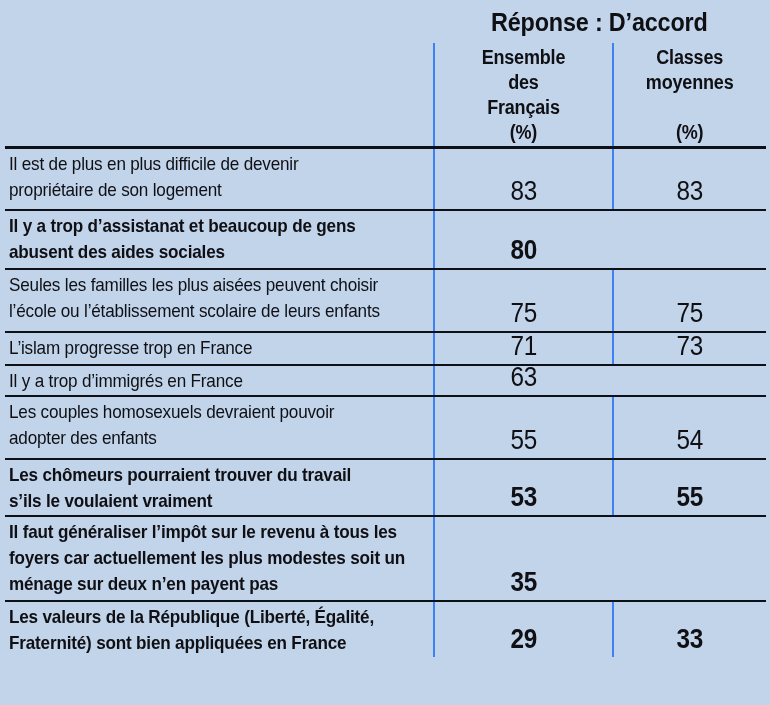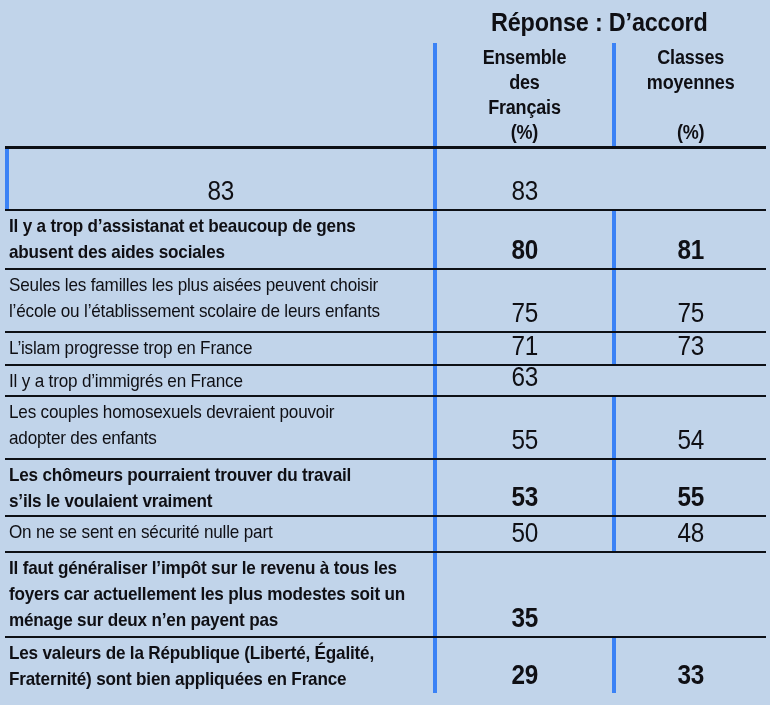--- a/index.html
+++ b/index.html
@@ -21,21 +21,21 @@
     text-align:center;font-weight:700;font-size:26px;line-height:28px;
   }
 
   
   .grid{
     display:grid;
     grid-template-columns:428px 179px 154px;
     box-sizing:border-box;
   }
   .cell{box-sizing:border-box;min-width:0;}
-  .cell.v{border-left:4px solid #3b82f6;}
+  .cell.v{border-left:2px solid #3b82f6;}
 
   .header-band{height:103px;}
   .hdr-cell{
     text-align:center;font-weight:700;font-size:20px;line-height:25px;
     padding-top:2px;
   }
 
   .row{border-top:2px solid #0d1016;}
   .row.first{border-top-width:3px;}
   .row[data-emph="true"]{font-weight:700;}
@@ -75,36 +75,35 @@
 des
 Français
 (%)</span></div>
       <div class="cell v hdr-cell"><span class="cond">Classes
 moyennes
 
 (%)</span></div>
     </div>
 
     <div class="grid row first h1" data-emph="false">
+      <div class="cell stmt-cell"><span class="cond">Il est de plus en plus difficile de devenir
+propriétaire de son logement</span></div>
       <div class="cell v num-cell">
           <span class="cond">83</span>
         </div>
       <div class="cell v num-cell">
           <span class="cond">83</span>
         </div>
     </div>
 
     <div class="grid row h2" data-emph="true">
       <div class="cell stmt-cell"><span class="cond">Il y a trop d’assistanat et beaucoup de gens
 abusent des aides sociales</span></div>
       <div class="cell v num-cell">
           <span class="cond">80</span>
-        </div>
-      <div class="cell v num-cell">
-          <span class="cond">81</span>
         </div>
     </div>
 
     <div class="grid row h3" data-emph="false">
       <div class="cell stmt-cell"><span class="cond">Seules les familles les plus aisées peuvent choisir
 l’école ou l’établissement scolaire de leurs enfants</span></div>
       <div class="cell v num-cell">
           <span class="cond">75</span>
         </div>
       <div class="cell v num-cell">
@@ -144,29 +143,20 @@
       <div class="cell stmt-cell"><span class="cond">Les chômeurs pourraient trouver du travail
 s’ils le voulaient vraiment</span></div>
       <div class="cell v num-cell">
           <span class="cond">53</span>
         </div>
       <div class="cell v num-cell">
           <span class="cond">55</span>
         </div>
     </div>
 
-    <div class="grid row h8" data-emph="false">
-      <div class="cell stmt-cell"><span class="cond">On ne se sent en sécurité nulle part</span></div>
-      <div class="cell v num-cell">
-          <span class="cond">50</span>
-        </div>
-      <div class="cell v num-cell">
-          <span class="cond">48</span>
-        </div>
-    </div>
 
     <div class="grid row h9" data-emph="true">
       <div class="cell stmt-cell"><span class="cond">Il faut généraliser l’impôt sur le revenu à tous les
 foyers car actuellement les plus modestes soit un
 ménage sur deux n’en payent pas</span></div>
       <div class="cell v num-cell">
           <span class="cond">35</span>
         </div>
     </div>
 

